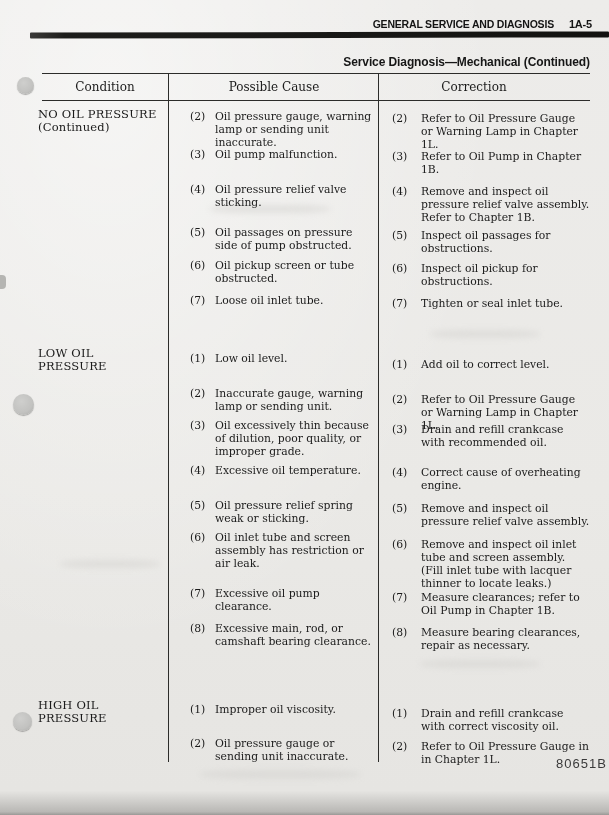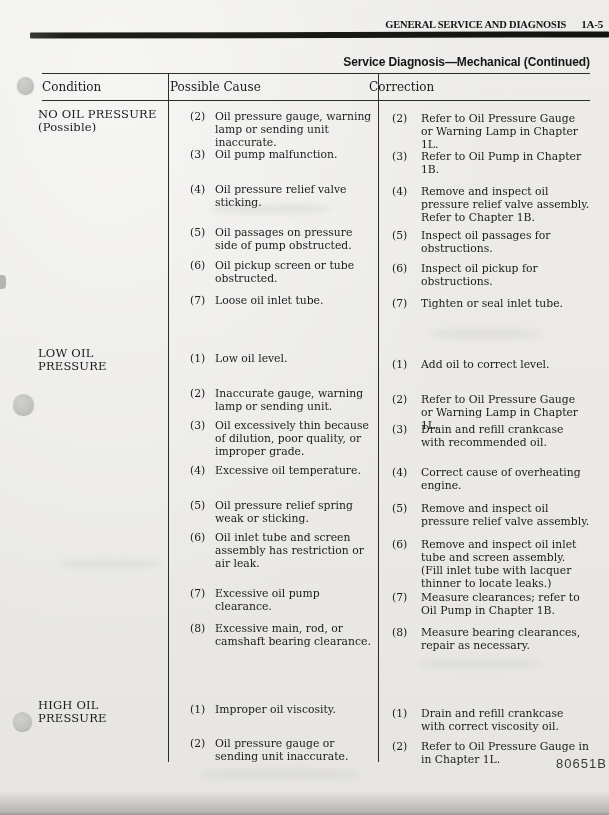--- a/index.html
+++ b/index.html
@@ -10,22 +10,22 @@
     background:
       radial-gradient(ellipse at 18% 10%, rgba(255,255,255,.5), rgba(255,255,255,0) 55%),
       linear-gradient(180deg, #edecea 0%, #eae9e6 60%, #e6e5e2 97%, #b9b8b5 99.6%, #9a9996 100%),
       #e9e8e5;
     font-family:"DejaVu Serif", serif;
     color:#1c1c1c;
     overflow:hidden;
   }
   
   .running-head{
-    position:absolute; top:18px; right:6px;
-    font-family:Liberation Serif, serif;
+    position:absolute; top:18px; right:17px;
+    font-family:Liberation Sans, sans-serif;
     font-weight:bold; font-size:10.5px; letter-spacing:-0.2px;
     color:#141414; white-space:nowrap;
   }
   .running-head .pagenum{margin-left:15px; font-size:11px;}
   .rule-bar{
     position:absolute; top:32px; left:30px; width:579px; height:5.5px;
     background:linear-gradient(90deg,#3a3a38 0%, #1d1d1b 6%, #171715 60%, #121210 100%);
     transform:rotate(-0.12deg);
     border-radius:1px;
   }
@@ -40,21 +40,21 @@
   
   .hline{position:absolute; height:1.4px; background:#2c2c2a;}
   .hline.top{top:73px; left:42px; width:548px;}
   .hline.headbottom{top:100px; left:42px; width:548px;}
   .vline{position:absolute; width:1.4px; background:#2c2c2a; top:73px; height:689px;}
   .vline.v1{left:168px;}
   .vline.v2{left:378px;}
   
   .colhead{
     position:absolute; top:80px;
-    font-size:12px; text-align:left; color:#1b1b1b;
+    font-size:12px; text-align:center; color:#1b1b1b;
   }
   .colhead.c1{left:42px; width:126px;}
   .colhead.c2{left:170px; width:208px;}
   .colhead.c3{left:369px; width:210px;}
   
   .cond-cell{
     position:absolute; left:38px; width:128px;
     font-size:11.5px; line-height:13px; letter-spacing:0.2px;
     color:#1a1a1a;
   }
@@ -119,21 +119,21 @@
   <div class="hline headbottom"></div>
   <div class="vline v1"></div>
   <div class="vline v2"></div>
 
   <div class="colhead c1">Condition</div>
   <div class="colhead c2">Possible Cause</div>
   <div class="colhead c3">Correction</div>
 
   <div class="cond-cell" style="top:108px">
     <div>NO OIL PRESSURE</div>
-    <div>(Possible)</div>
+    <div>(Continued)</div>
   </div>
 
   <div class="pair-cell cause" style="top:110px">
     <span class="num">(2)</span>
     <span class="txt">Oil pressure gauge, warning lamp or sending unit inaccurate.</span>
   </div>
   <div class="pair-cell corr" style="top:112px">
     <span class="num">(2)</span>
     <span class="txt">Refer to Oil Pressure Gauge or Warning Lamp in Chapter 1L.</span>
   </div>

